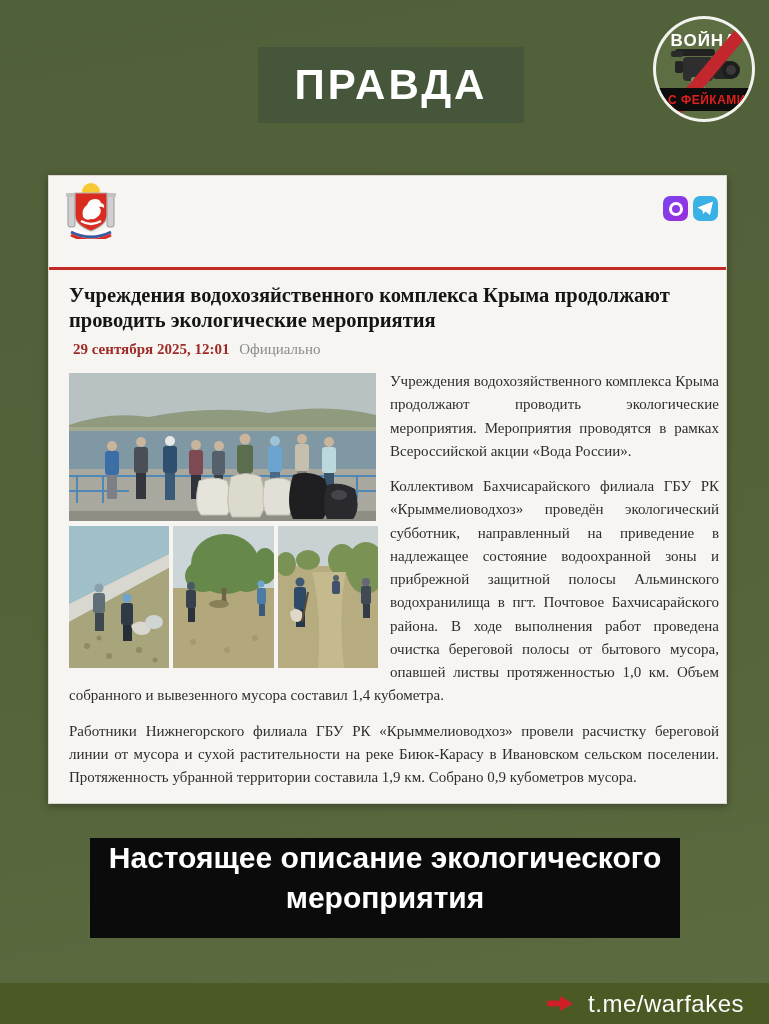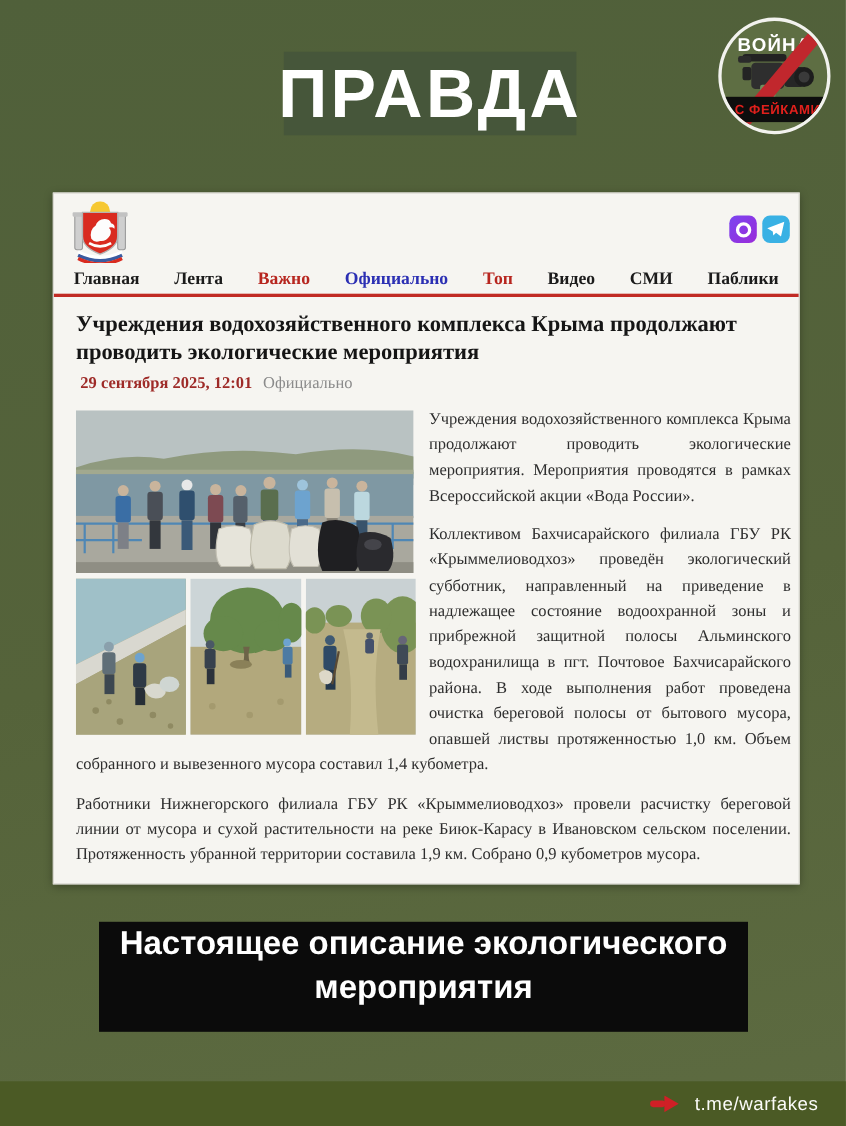--- a/index.html
+++ b/index.html
@@ -7,21 +7,21 @@
     width:769px;height:1024px;position:relative;overflow:hidden;
     font-family:"Liberation Sans",sans-serif;
     background:linear-gradient(170deg,#50603a 0%,#55633a 55%,#5d6b41 100%);
   }
   
   .pravda-box{
     position:absolute;left:258px;top:47px;width:266px;height:76px;
     background:#46563a;display:flex;align-items:center;justify-content:center;
   }
   .pravda-box span{
-    color:#fff;font-weight:bold;font-size:62px;letter-spacing:3px;
+    color:#fff;font-weight:bold;font-size:42px;letter-spacing:3px;
     font-family:"Liberation Sans",sans-serif;
   }
   .badge{
     position:absolute;left:653px;top:16px;width:102px;height:106px;
     border-radius:50%;background:#5e6e43;border:3px solid #f2f2ee;
     box-sizing:border-box;overflow:hidden;
   }
   .badge .top-word{
     position:absolute;top:12px;left:0;width:100%;text-align:center;
     color:#fff;font-weight:bold;font-size:17px;letter-spacing:1px;
@@ -90,21 +90,21 @@
   }
   .caption-box span{
     color:#fff;font-weight:bold;font-size:30px;line-height:1.32;
     font-family:"Liberation Sans",sans-serif;
   }
   .footer-strip{
     position:absolute;left:0;top:983px;width:769px;height:41px;background:#4b5a25;
     display:flex;align-items:center;justify-content:flex-end;gap:14px;
     padding-right:25px;box-sizing:border-box;
   }
-  .footer-strip .link{color:#fcfcfa;font-size:17px;letter-spacing:.5px;}
+  .footer-strip .link{color:#fcfcfa;font-size:24px;letter-spacing:.5px;}
 </style>
 </head>
 <body>
 
 <div class="pravda-box">
   <span>ПРАВДА</span>
 </div>
 
 <div class="badge">
   <div class="top-word">ВОЙНА</div>
@@ -145,30 +145,20 @@
     <div class="soc soc-dzen">
         <div class="ring"></div>
       </div>
     <div class="soc soc-tg">
       <svg width="17" height="15" viewBox="0 0 17 15">
         <path d="M0.5 6.5 L16 0.5 L13 14 L8.5 10.5 L6 13 L5.5 9.5 Z" fill="#ffffff"></path>
       </svg>
     </div>
   </div>
 
-  <div class="nav">
-    <span>Главная</span>
-    <span>Лента</span>
-    <span class="c-red">Важно</span>
-    <span class="c-blue">Официально</span>
-    <span class="c-red">Топ</span>
-    <span>Видео</span>
-    <span>СМИ</span>
-    <span>Паблики</span>
-  </div>
   <div class="redline"></div>
 
   <h1 class="headline" style="margin:0">Учреждения водохозяйственного комплекса Крыма продолжают проводить экологические мероприятия</h1>
 
   <div class="meta">
     <span class="date">29 сентября 2025, 12:01</span>
     <span class="cat">Официально</span>
   </div>
 
   <div class="body-text">

